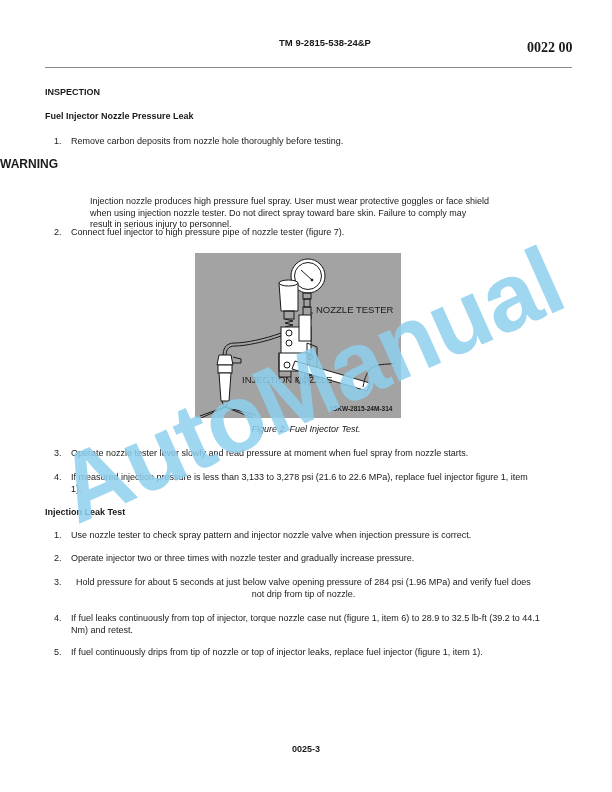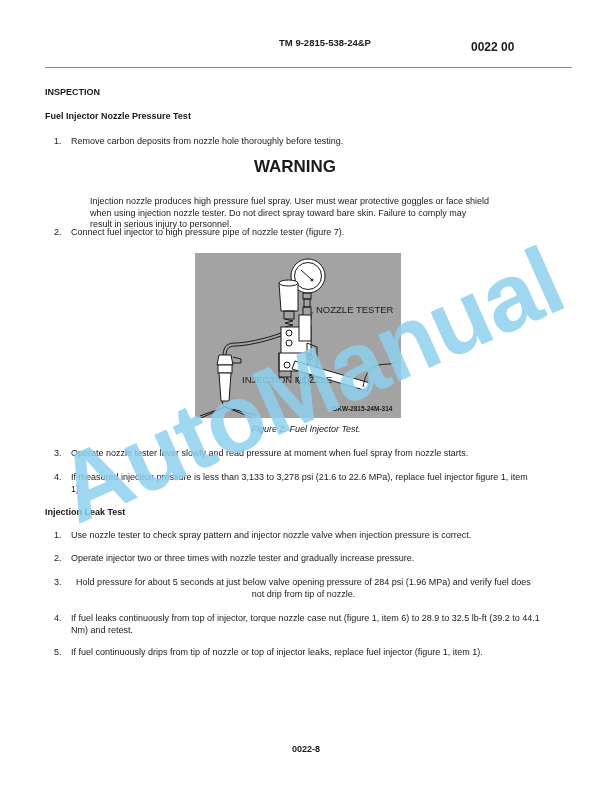--- a/index.html
+++ b/index.html
@@ -1,46 +1,46 @@
 <!DOCTYPE html>
 <html><head>
 <meta charset="utf-8">
 <style>
   html, body { margin:0; padding:0; background:#ffffff; }
   body { width:612px; height:792px; position:relative; overflow:hidden;
          font-family:"Liberation Sans", sans-serif; color:#1a1a1a; }
   .abs { position:absolute; }
   .hdr-title { left:0; width:590px; top:37px; text-align:center; font-size:9.5px; font-weight:bold; letter-spacing:0;margin-left:30px; }
-  .hdr-num { left:471px; top:40px; font-size:12px; font-weight:bold; }
+  .hdr-num { left:527px; top:40px; font-size:14px; font-weight:bold;font-family:Liberation Serif, serif; }
   .rule { left:45px; top:67px; width:527px; height:0; border-top:1.3px solid #8a8a8a; }
   .h1 { left:45px; top:87px; font-size:9px; font-weight:bold; }
   .h2 { left:45px; top:111px; font-size:9px; font-weight:bold; }
   .item { left:45px; width:520px; font-size:9px; line-height:12px; }
   .item .n { position:absolute; left:9px; top:0; }
   .item .t { position:absolute; left:26px; top:0; width:480px; }
-  .warn-title { left:0; width:590px; top:157px; text-align:center; font-size:17px; font-weight:bold; }
+  .warn-title { left:0; width:590px; top:157px; text-align:left; font-size:12px; font-weight:bold; }
   .warn-body { left:90px; top:196px; width:400px; font-size:9px; line-height:11.5px; }
   .figure { left:195px; top:253px; width:206px; height:165px; background:#a3a3a3; }
   .fig-label { font-size:9.5px; color:#1a1a1a; position:absolute; }
   .fig-id { font-size:6.5px; font-weight:bold; position:absolute; }
   .caption { left:0; width:612px; top:424px; text-align:center; font-size:9px; font-style:italic; }
   .footer { left:0; width:612px; top:744px; text-align:center; font-size:9px; font-weight:bold; }
   .watermark { left:-10px; top:330px; width:640px; text-align:center; font-size:96px; font-weight:bold;
                color:#8fd0ee; opacity:0.85; transform:rotate(-24deg); transform-origin:50% 50%;
                letter-spacing:-1px; pointer-events:none; white-space:nowrap; }
 </style>
 </head>
 <body>
 
 <div class="abs hdr-title">TM 9-2815-538-24&amp;P</div>
 <div class="abs hdr-num">0022 00</div>
 <div class="abs rule"></div>
 
 <div class="abs h1">INSPECTION</div>
-<div class="abs h2">Fuel Injector Nozzle Pressure Test</div>
+<div class="abs h2">Fuel Injector Nozzle Pressure Leak</div>
 
 <div class="abs item" style="top:135px;">
   <span class="n">1.</span>
   <span class="t">Remove carbon deposits from nozzle hole thoroughly before testing.</span>
 </div>
 
 <div class="abs warn-title">WARNING</div>
 <div class="abs warn-body">Injection nozzle produces high pressure fuel spray.  User must wear protective goggles or face shield when using injection nozzle tester.  Do not direct spray toward bare skin.  Failure to comply may result in serious injury to personnel.</div>
 
 <div class="abs item" style="top:226px;">
@@ -132,15 +132,15 @@
 </div>
 <div class="abs item" style="top:612px;">
   <span class="n">4.</span>
   <span class="t" style="width:470px;">If fuel leaks continuously from top of injector, torque nozzle case nut (figure 1, item 6) to 28.9 to 32.5 lb-ft (39.2 to 44.1 Nm) and retest.</span>
 </div>
 <div class="abs item" style="top:646px;">
   <span class="n">5.</span>
   <span class="t">If fuel continuously drips from tip of nozzle or top of injector leaks, replace fuel injector (figure 1, item 1).</span>
 </div>
 
-<div class="abs footer">0022-8</div>
+<div class="abs footer">0025-3</div>
 
 <div class="abs watermark">AutoManual</div>
 
 </body></html>

